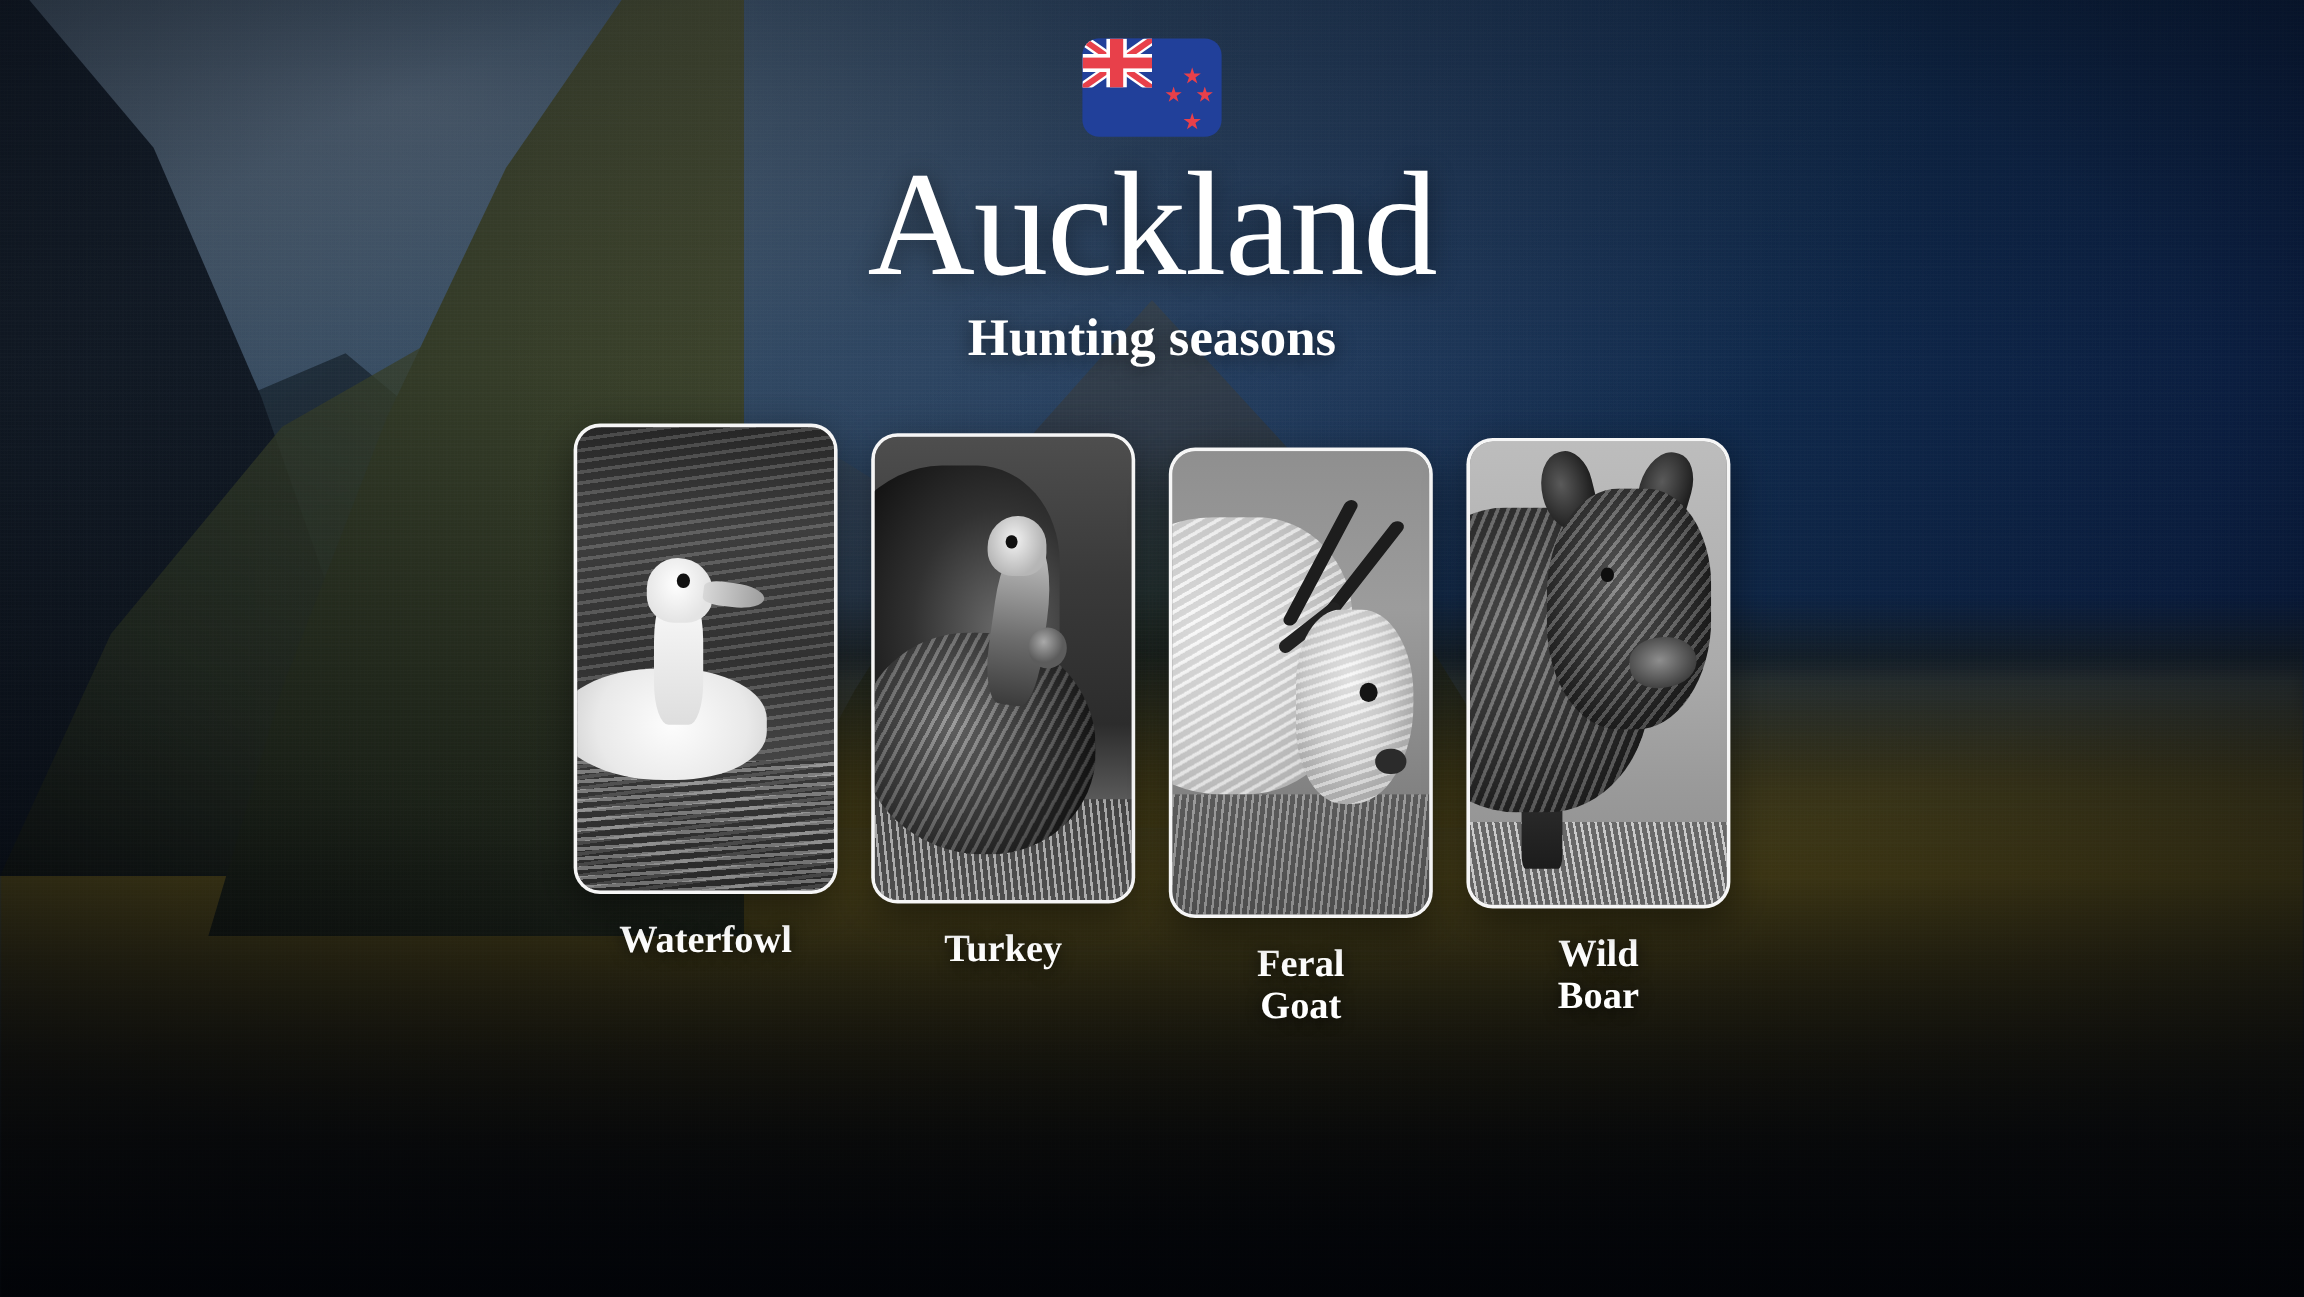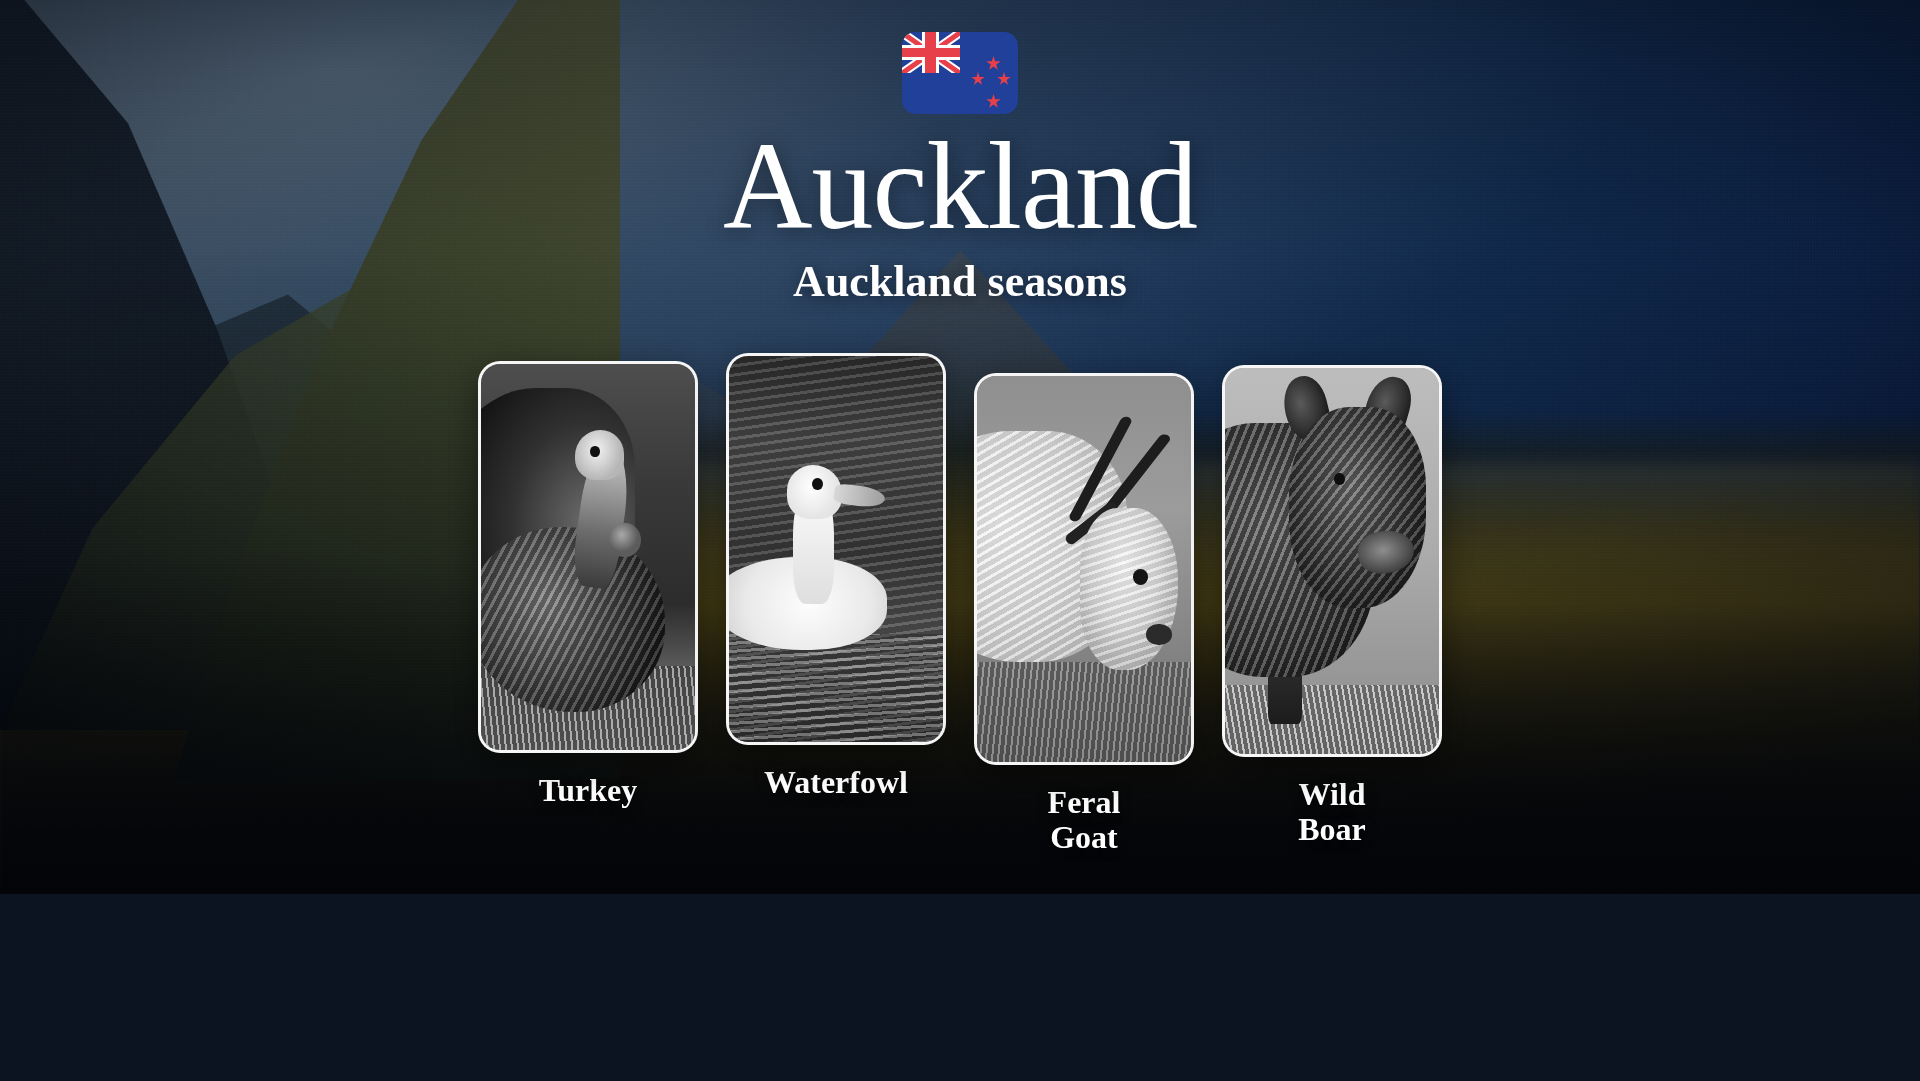--- a/index.html
+++ b/index.html
@@ -7,21 +7,21 @@
   html, body {
     width:1920px; height:1081px;
     overflow:hidden;
     background:#0b1420;
     font-family:"Liberation Serif", serif;
   }
 
   
   .stage {
     position:relative;
-    width:1920px; height:894px;
+    width:1920px; height:1081px;
     overflow:hidden;
   }
 
   .bg-layer { position:absolute; inset:0; }
 
   
   .bg-sky {
     background:
       radial-gradient(120% 90% at 18% 8%, rgba(150,165,180,0.55) 0%, rgba(110,130,150,0.25) 26%, rgba(0,0,0,0) 55%),
       linear-gradient(105deg, #4a5f74 0%, #2e4b68 22%, #1d3a60 48%, #123058 70%, #0d2550 88%, #0a1f48 100%);
@@ -400,51 +400,51 @@
             <div class="cr-v"></div>
         </div>
         <div class="star s1"></div>
         <div class="star s2"></div>
         <div class="star s3"></div>
         <div class="star s4"></div>
       </div>
     </div>
 
     <h1 class="title">Auckland</h1>
-    <div class="subtitle">Auckland seasons</div>
+    <div class="subtitle">Hunting seasons</div>
 
     <div class="cards">
+
+      <div class="card-col col-0">
+        <div class="card">
+          <div class="photo ph-waterfowl">
+            <div class="refl"></div>
+              <div class="body"></div>
+              <div class="neck"></div>
+            <div class="head"></div>
+              <div class="bill"></div>
+              <div class="eye"></div>
+          </div>
+        </div>
+        <div class="card-label">Waterfowl</div>
+      </div>
 
       <div class="card-col col-1">
         <div class="card">
           <div class="photo ph-turkey">
             <div class="grass"></div>
               <div class="fan"></div>
               <div class="bodyt"></div>
             <div class="neckt"></div>
               <div class="headt"></div>
               <div class="eyet"></div>
               <div class="wattle"></div>
           </div>
         </div>
         <div class="card-label">Turkey</div>
-      </div>
-
-      <div class="card-col col-0">
-        <div class="card">
-          <div class="photo ph-waterfowl">
-            <div class="refl"></div>
-              <div class="body"></div>
-              <div class="neck"></div>
-            <div class="head"></div>
-              <div class="bill"></div>
-              <div class="eye"></div>
-          </div>
-        </div>
-        <div class="card-label">Waterfowl</div>
       </div>
 
 
       <div class="card-col col-4">
         <div class="card">
           <div class="photo ph-feralgoat">
             <div class="groundg"></div>
               <div class="coat"></div>
             <div class="hornA"></div>
               <div class="hornB"></div>

